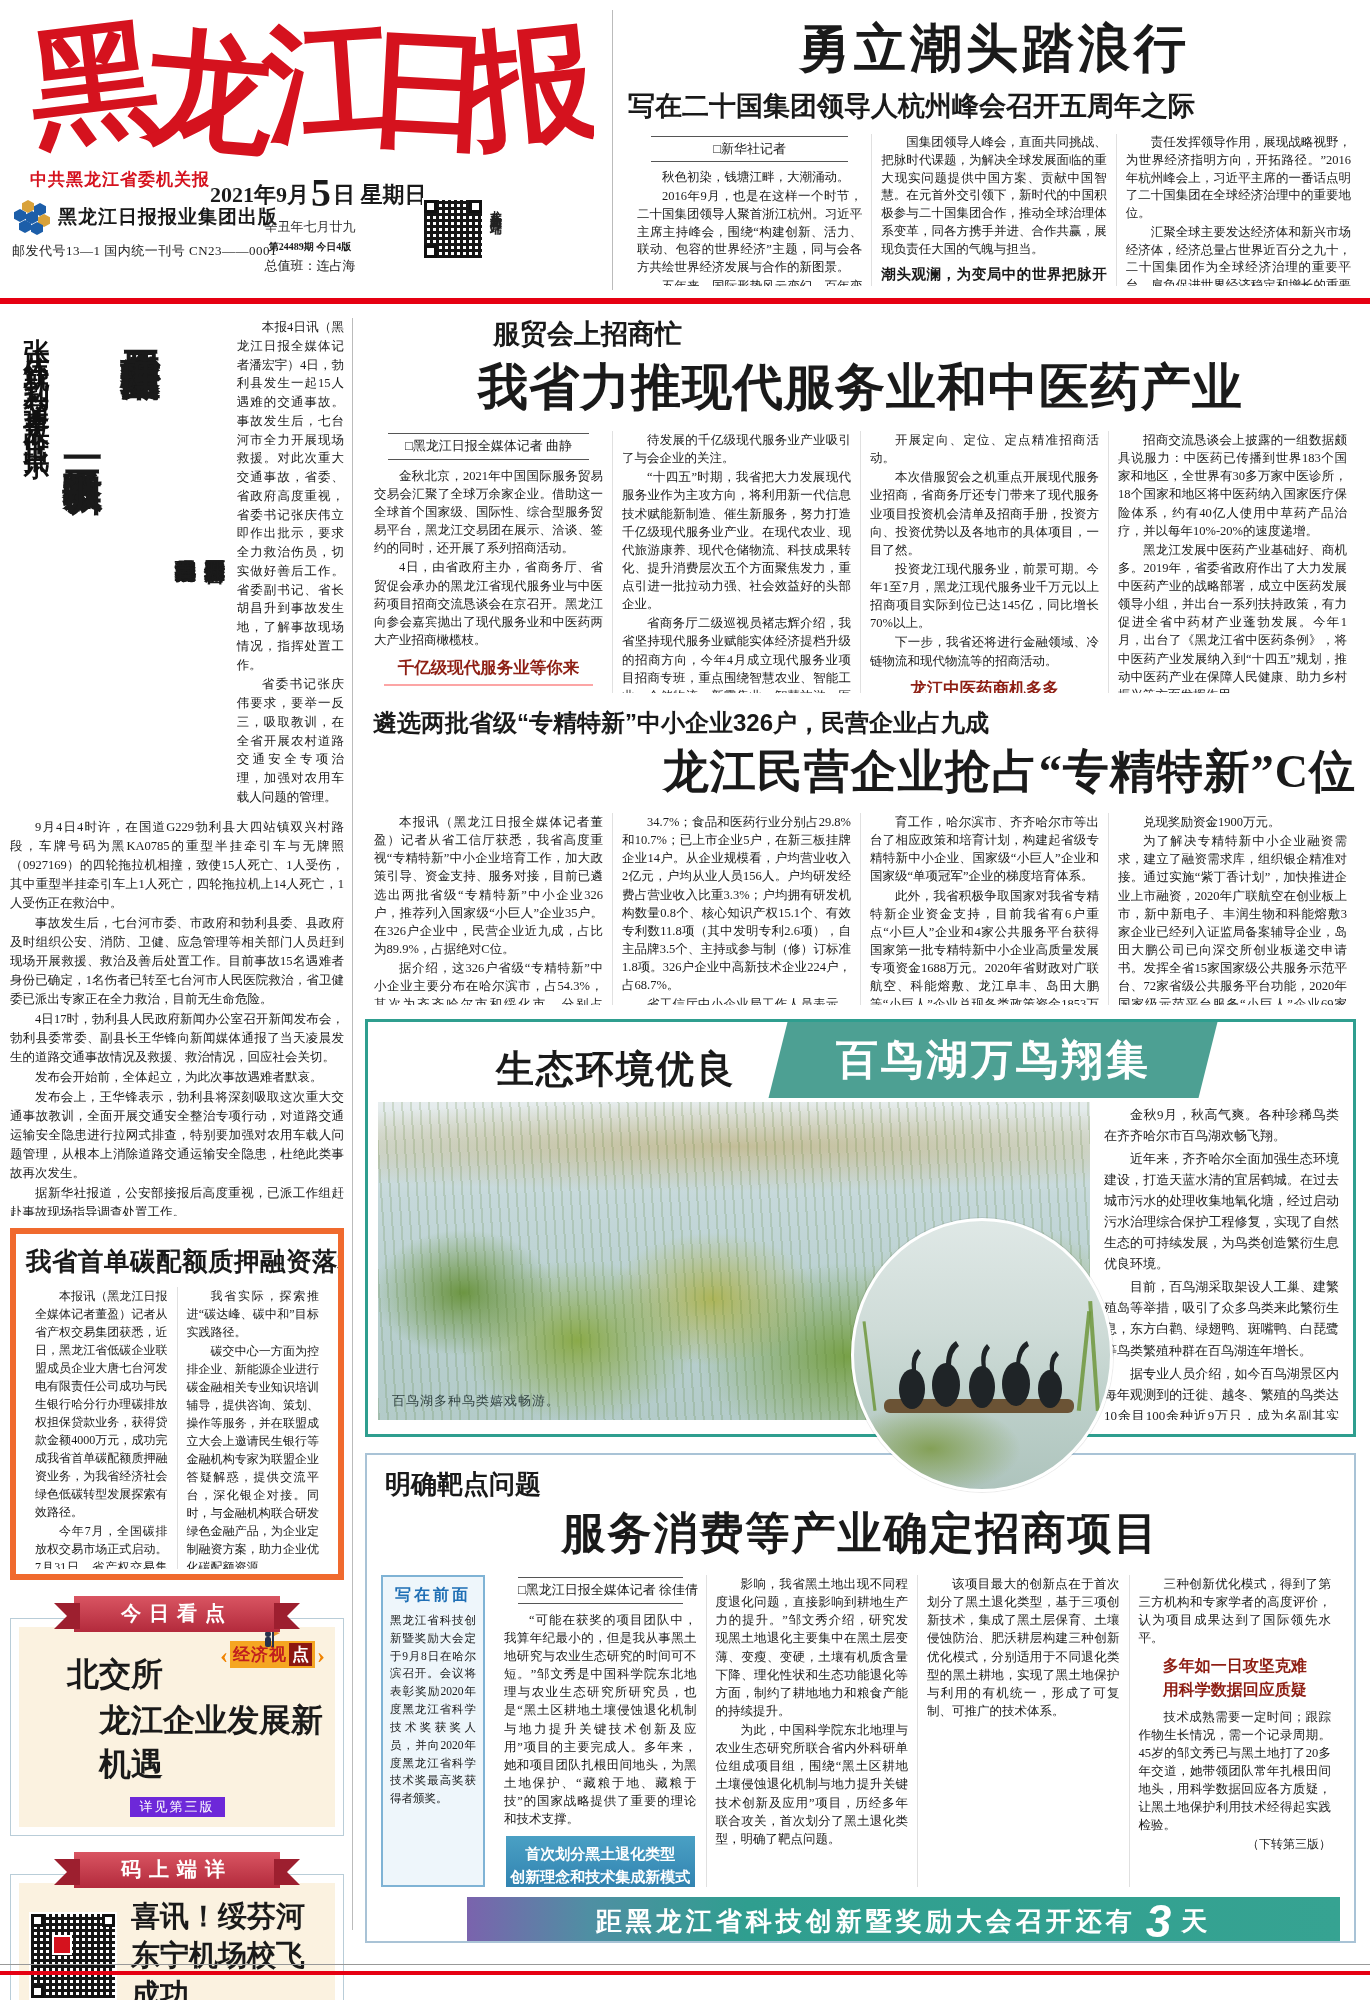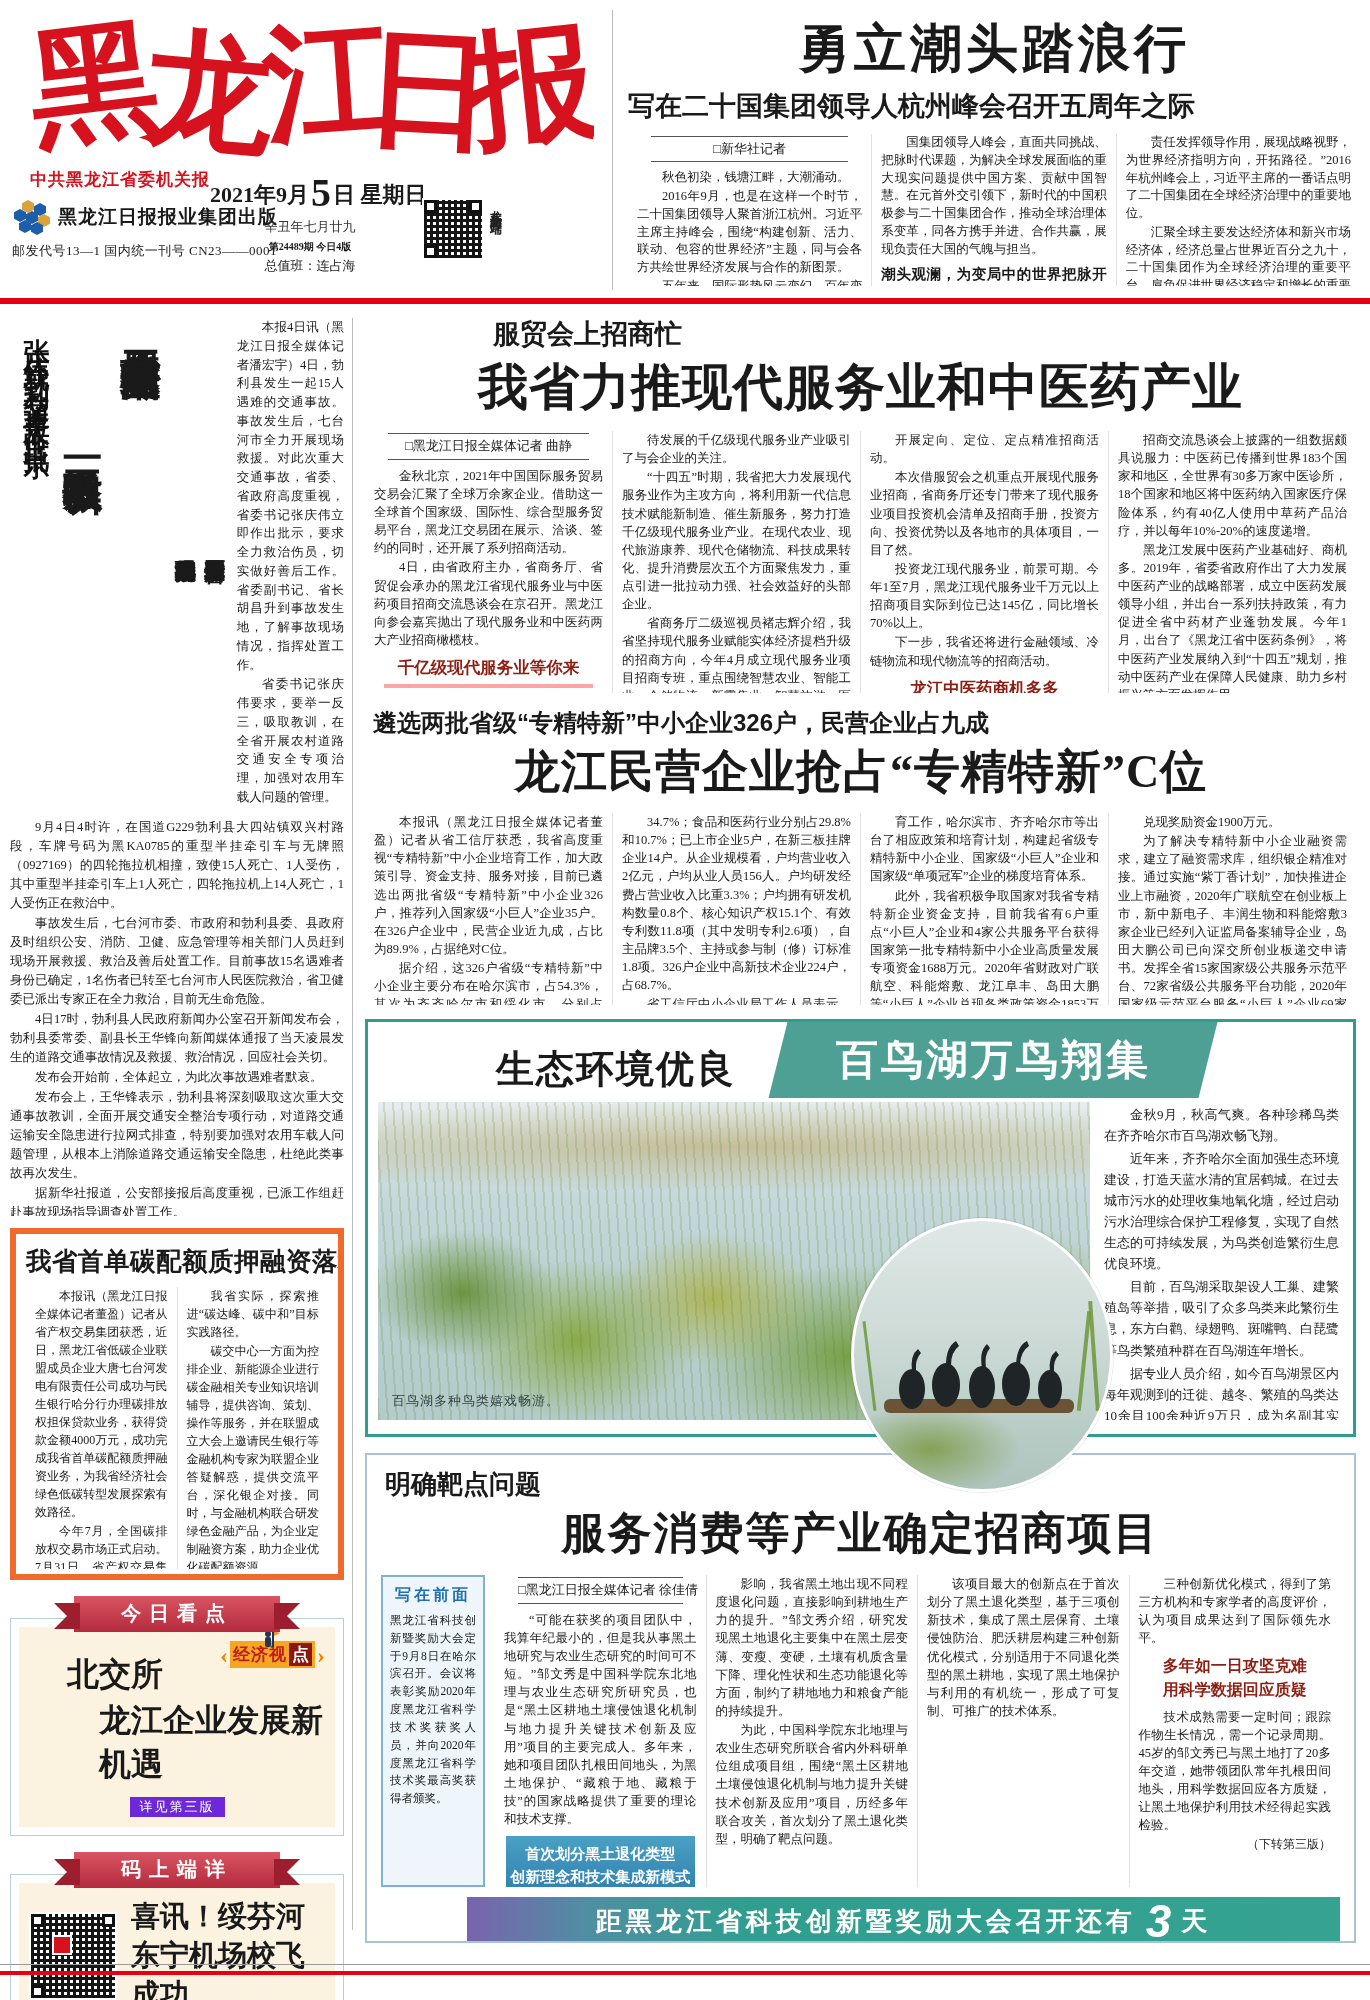--- a/index.html
+++ b/index.html
@@ -89,23 +89,23 @@
   .figurine{position:absolute;right:46px;top:-12px;}
   .scan-inner{background:#fbf2e0;padding:14px 12px;display:flex;align-items:center;gap:16px;}
   .scan-text{font-size:29px;font-weight:900;line-height:1.35;}
   
   .kicker-serif{font-size:27px;font-weight:bold;margin:0 0 2px 128px;}
   .art2-headline{margin:0 0 10px;text-align:center;font-size:50px;font-weight:900;letter-spacing:1px;
                  font-family:"Liberation Sans","DejaVu Sans",sans-serif;white-space:nowrap;}
   .cols4{display:flex;height:262px;overflow:hidden;}
   .cols4 .col{flex:1;font-size:12.5px;line-height:1.45;text-align:justify;overflow:hidden;min-width:0;}
   .crosshead{color:#8e1f14;font-weight:bold;font-size:16.5px;text-align:center;margin:7px 10px 6px;
-             padding-bottom:4px;border-bottom:4px solid #fca5a5;}
+             padding-bottom:4px;border-bottom:2px solid #fca5a5;}
   .kicker-sans{font-size:24px;font-weight:bold;margin:0 0 2px 8px;font-family:"Liberation Sans","DejaVu Sans",sans-serif;}
-  .art3-headline{margin:2px 0 10px;text-align:center;font-size:46px;font-weight:900;letter-spacing:1px;white-space:nowrap;}
+  .art3-headline{margin:2px 0 10px;text-align:right;font-size:46px;font-weight:900;letter-spacing:1px;white-space:nowrap;}
   .cols4b{display:flex;height:192px;overflow:hidden;margin-top:4px;}
   .cols4b .col{flex:1;font-size:12.5px;line-height:1.45;text-align:justify;overflow:hidden;min-width:0;}
   .art3{margin-top:14px;}
   
   .photo-box{margin-top:14px;border:3px solid #2f9e8f;padding:10px;height:418px;box-sizing:border-box;position:relative;}
   .pf-titlerow{position:relative;height:62px;margin-bottom:8px;}
   .pf-black{position:absolute;left:118px;top:12px;font-size:38px;font-weight:900;
             font-family:"Liberation Sans","DejaVu Sans",sans-serif;letter-spacing:2px;}
   .pf-teal{position:absolute;left:400px;top:-10px;width:430px;height:76px;background:#4da093;
            transform:skewX(-14deg);display:flex;align-items:center;justify-content:center;}

